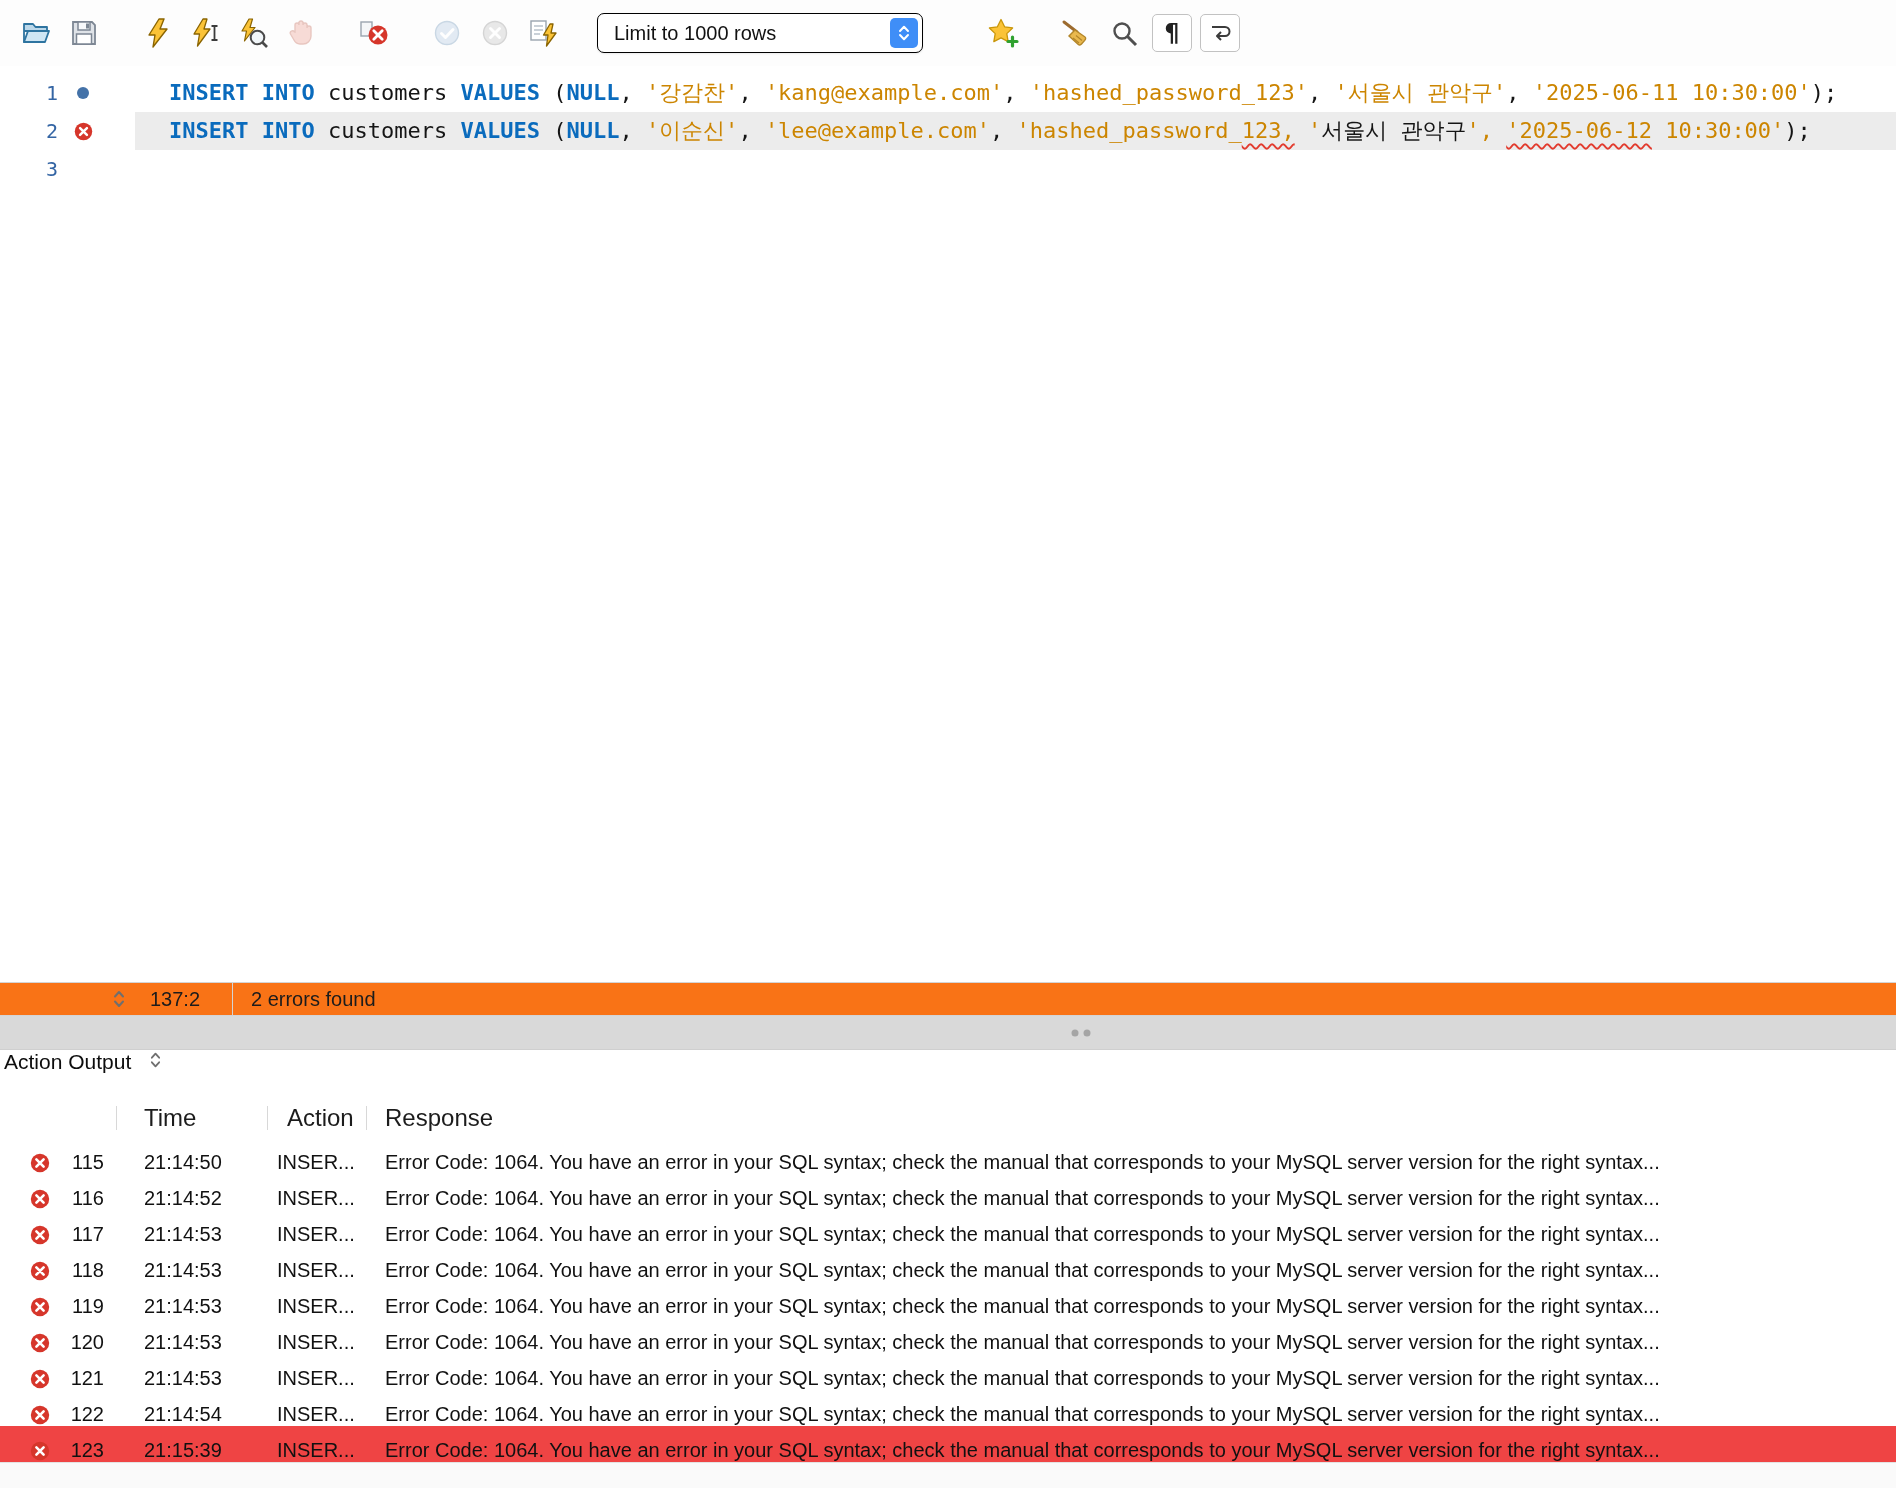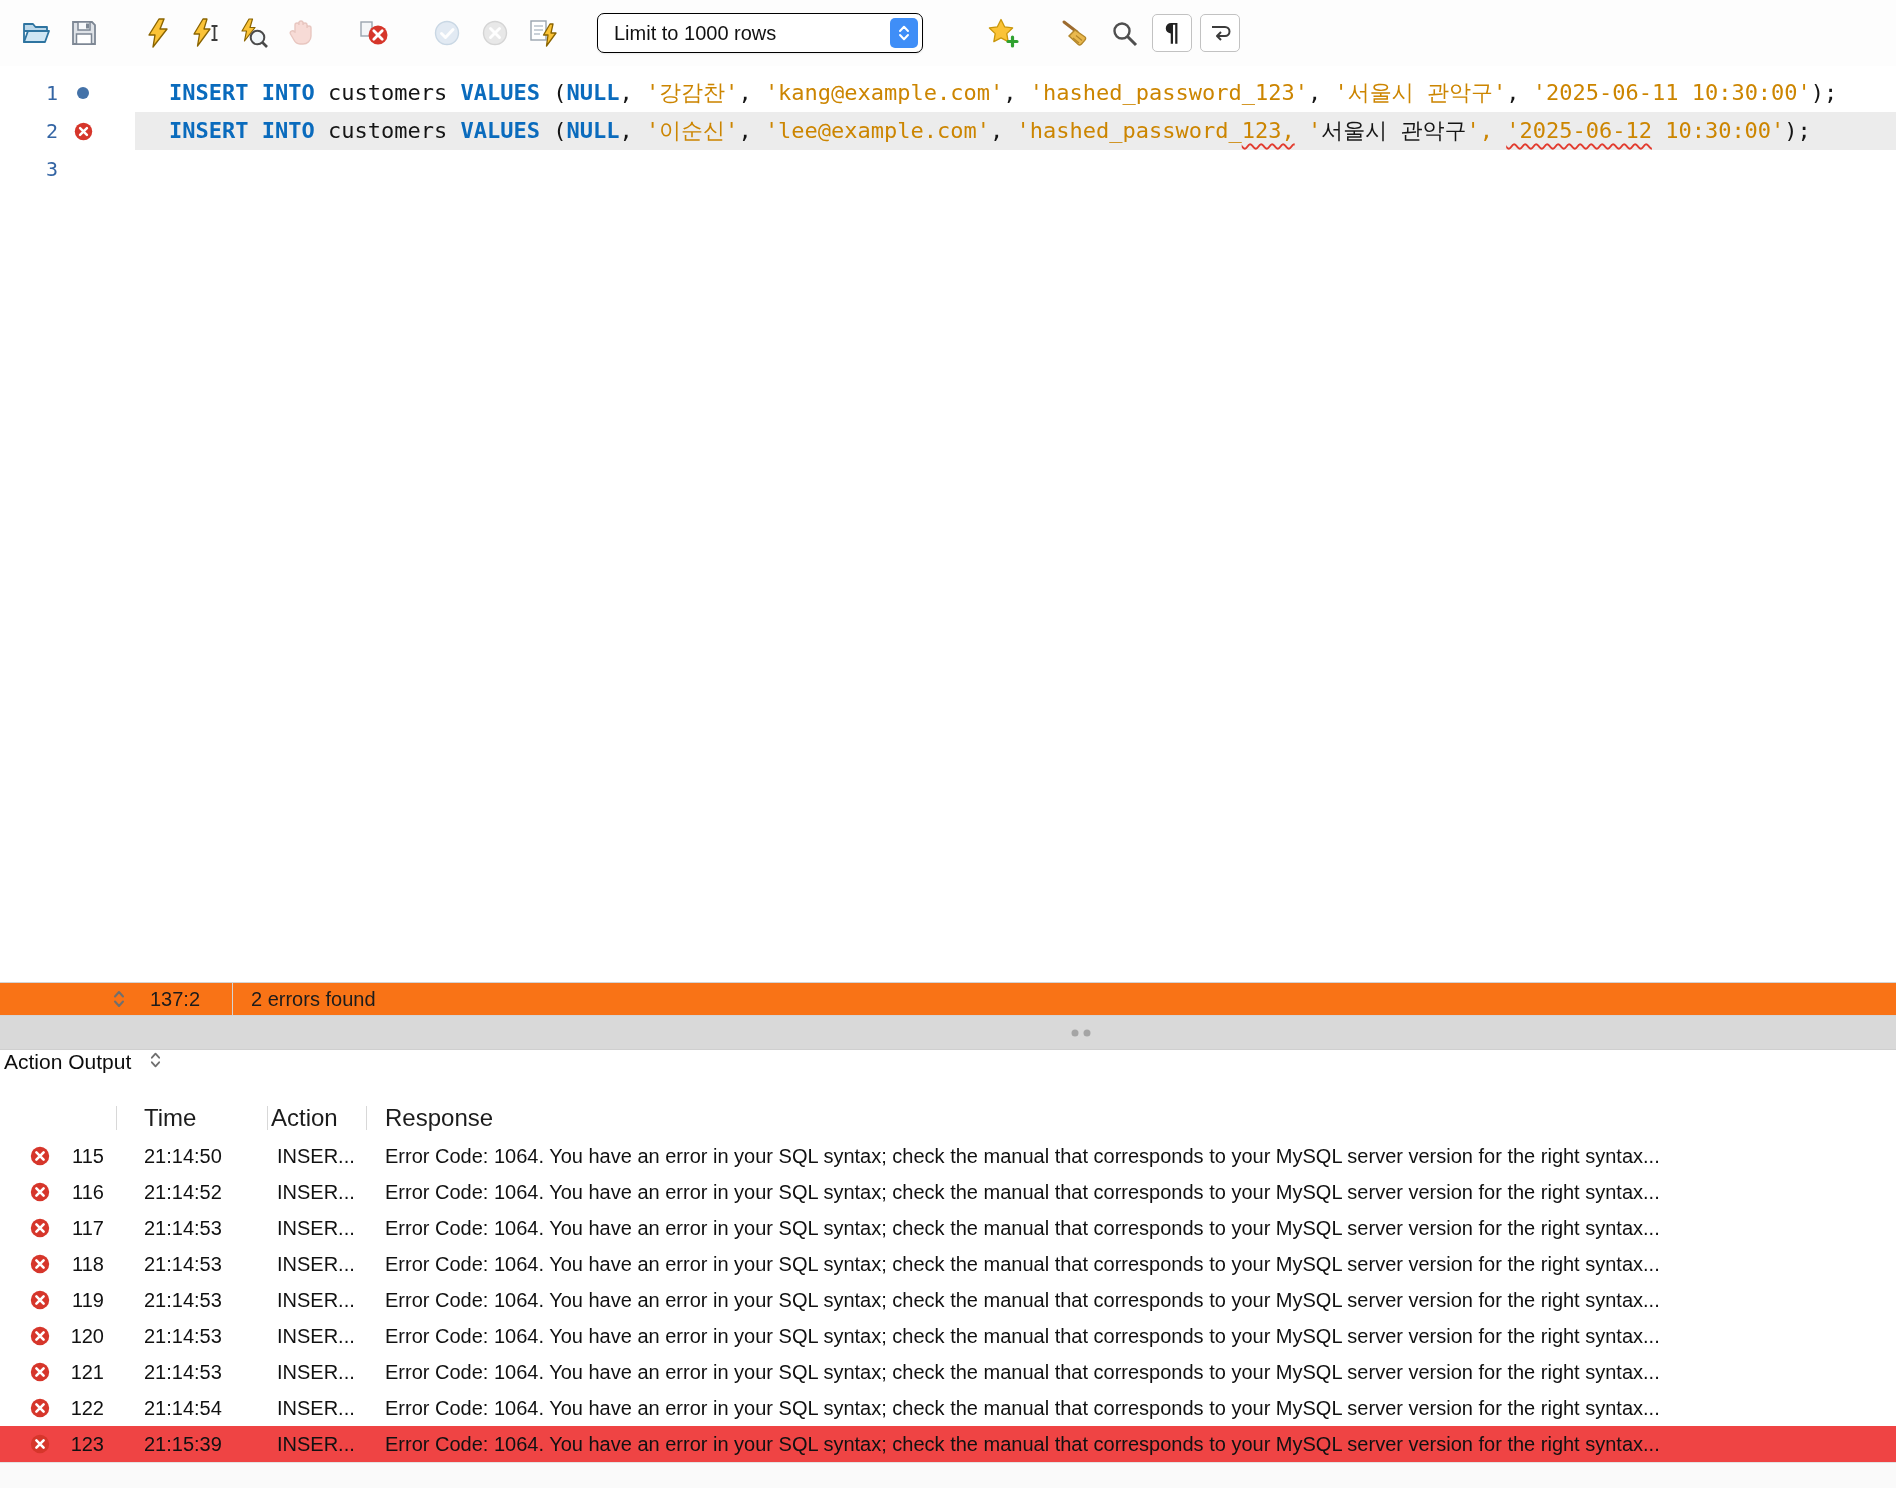--- a/index.html
+++ b/index.html
@@ -46,23 +46,23 @@
   .split-handle i{width:7px;height:7px;border-radius:50%;background:#a5a5a5;display:block}
 
   
   .ao{flex:none;background:#fff;display:flex;flex-direction:column}
   .ao-header{height:48px;display:flex;align-items:flex-start;padding-left:4px;font-size:21px;color:#0d0d0d}
   .ao-stepper{margin-left:18px;display:flex;align-items:center}
   .ao-thead{height:40px;display:flex;align-items:center;font-size:24px;color:#1c1c1c;position:relative}
   .th-sep{position:absolute;top:8px;bottom:8px;width:1px;background:#d8d8d8}
   .col0{width:116px;flex:none}
   .col-time{width:151px;flex:none;padding-left:28px}
-  .col-action{width:99px;flex:none;padding-left:4px}
+  .col-action{width:99px;flex:none;padding-left:20px}
   .col-resp{flex:1;padding-left:19px}
-  .ao-row{height:36px;display:flex;align-items:center;font-size:20px;color:#111;cursor:default}
+  .ao-row{height:36px;display:flex;align-items:flex-end;font-size:20px;color:#111;cursor:default}
   .ao-row.selected{background:#ef4444}
   .row-col0{width:116px;flex:none;display:flex;align-items:center}
   .row-icon{margin-left:30px;width:20px;height:20px;flex:none;display:flex}
   .row-num{flex:1;text-align:right;padding-right:12px}
   .row-time{width:151px;flex:none;padding-left:28px}
   .row-action{width:99px;flex:none;padding-left:10px;white-space:nowrap;overflow:hidden}
   .row-resp{flex:1;padding-left:19px;white-space:nowrap;overflow:hidden}
   .bottom-strip{height:26px;flex:none;background:#fafafa;border-top:1px solid #e3e3e3}
 </style>
 </head>

